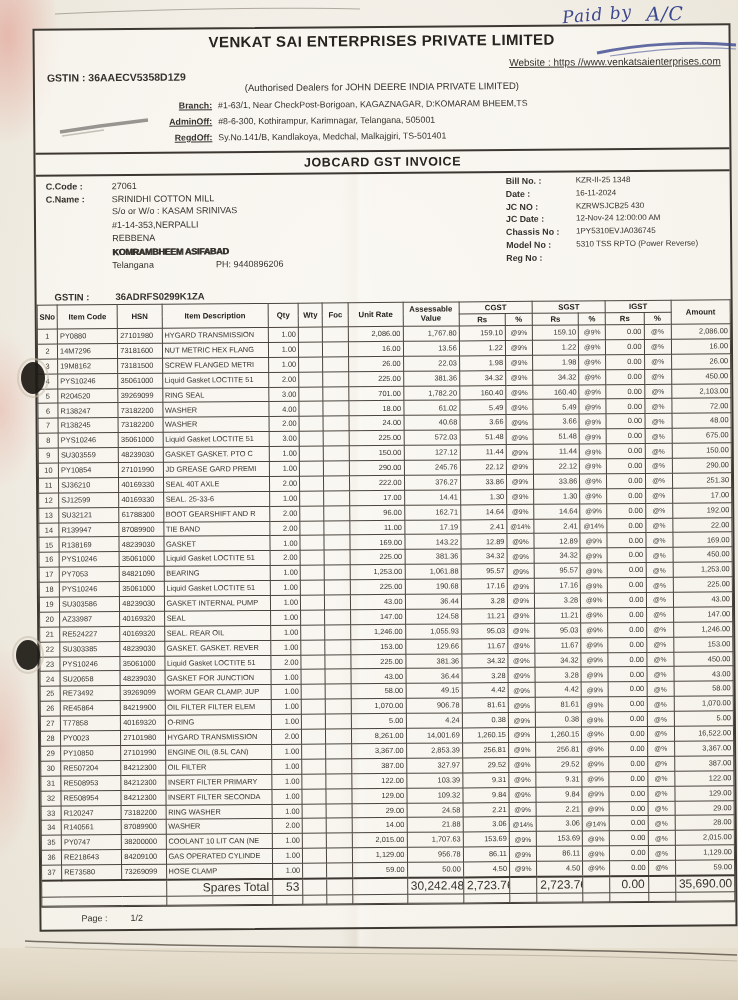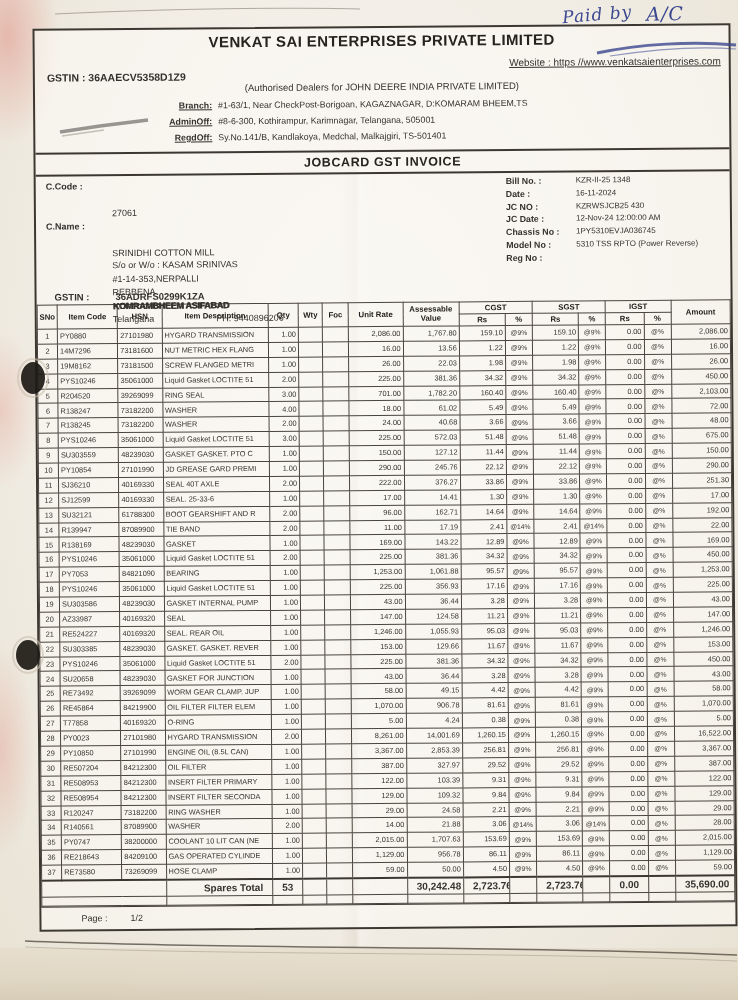--- a/index.html
+++ b/index.html
@@ -50,21 +50,21 @@
   .addr .val{padding-left:6px;white-space:nowrap;}
   .addr.r1{top:46px;} .addr.r2{top:62px;} .addr.r3{top:78px;}
   .hr{border-top:2px solid #3c3831;}
   .doctitle{height:20px;display:flex;align-items:center;justify-content:center;
     font-weight:bold;font-size:12.5px;letter-spacing:.6px;border-bottom:2px solid #3c3831;color:#26231f;}
 
   .details{position:relative;height:112px;font-size:9px;}
   .cust{position:absolute;left:10px;top:5px;}
   .cust .row{display:flex;margin-bottom:2.5px;}
   .cust .lbl{width:52px;font-weight:bold;flex:none;}
-  .cust .val{padding-left:14px;margin-top:27px;}
+  .cust .val{padding-left:14px;}
   .cust .ind{margin-left:66px;margin-bottom:3.5px;white-space:nowrap;}
   .overprint{font-weight:bold;letter-spacing:-.3px;text-shadow:.8px 0 0 #3a362f;}
   .staterow{display:flex;margin-left:66px;}
   .staterow .ph{margin-left:62px;text-align:right;}
   .billinfo{position:absolute;left:470px;top:3px;width:218px;}
   .billinfo .row{display:flex;margin-bottom:2.8px;}
   .billinfo .lbl{width:66px;font-weight:bold;font-size:8.8px;flex:none;white-space:nowrap;}
   .billinfo .val{font-size:8px;padding-left:4px;white-space:nowrap;}
   .gstin2{height:16px;display:flex;align-items:center;padding-left:18px;font-weight:bold;font-size:9.5px;}
   .gstin2 .v{margin-left:26px;}
@@ -72,21 +72,21 @@
   
   table{width:100%;border-collapse:collapse;table-layout:fixed;}
   th,td{border:1px solid #4a453e;overflow:hidden;white-space:nowrap;}
   thead th{font-size:7.8px;font-weight:bold;padding:1px 1px;color:#26231f;}
   thead .two-line{line-height:1.05;margin-top:16px;}
   tbody td{font-size:7.4px;height:13.9px;padding:0 2px;line-height:1.05;}
   td.c, th.c{text-align:center;}
   td.l{text-align:left;}
   td.r{text-align:right;}
   td.pct{font-size:6.8px;text-align:center;color:#3d3a34;}
-  tfoot td{font-weight:bold;font-size:10px;height:15px;padding:0 9px;border-top:2px solid #3c3831;}
+  tfoot td{font-weight:normal;font-size:12px;height:15px;padding:0 3px;border-top:2px solid #3c3831;}
   tfoot tr.empty td{height:8px;border-top:1px solid #4a453e;}
   .pagerow{height:22px;display:flex;align-items:center;padding-left:40px;font-size:9px;border-top:1px solid #3c3831;}
   .pagerow .v{margin-left:23px;}
 
   svg.overlay{position:absolute;inset:0;width:738px;height:1000px;pointer-events:none;}
 </style>
 </head>
 <body>
 
 <div class="photo">
@@ -563,21 +563,21 @@
 
           <tr>
             <td class="c">18</td>
             <td class="l">PYS10246</td>
             <td class="l">35061000</td>
             <td class="l">Liquid Gasket LOCTITE 51</td>
             <td class="r">1.00</td>
             <td class="c"></td>
             <td class="c"></td>
             <td class="r">225.00</td>
-            <td class="r">356.93</td>
+            <td class="r">190.68</td>
             <td class="r">17.16</td>
             <td class="pct">@9%</td>
             <td class="r">17.16</td>
             <td class="pct">@9%</td>
             <td class="r">0.00</td>
             <td class="pct">@%</td>
             <td class="r">225.00</td>
           </tr>
 
           <tr>

